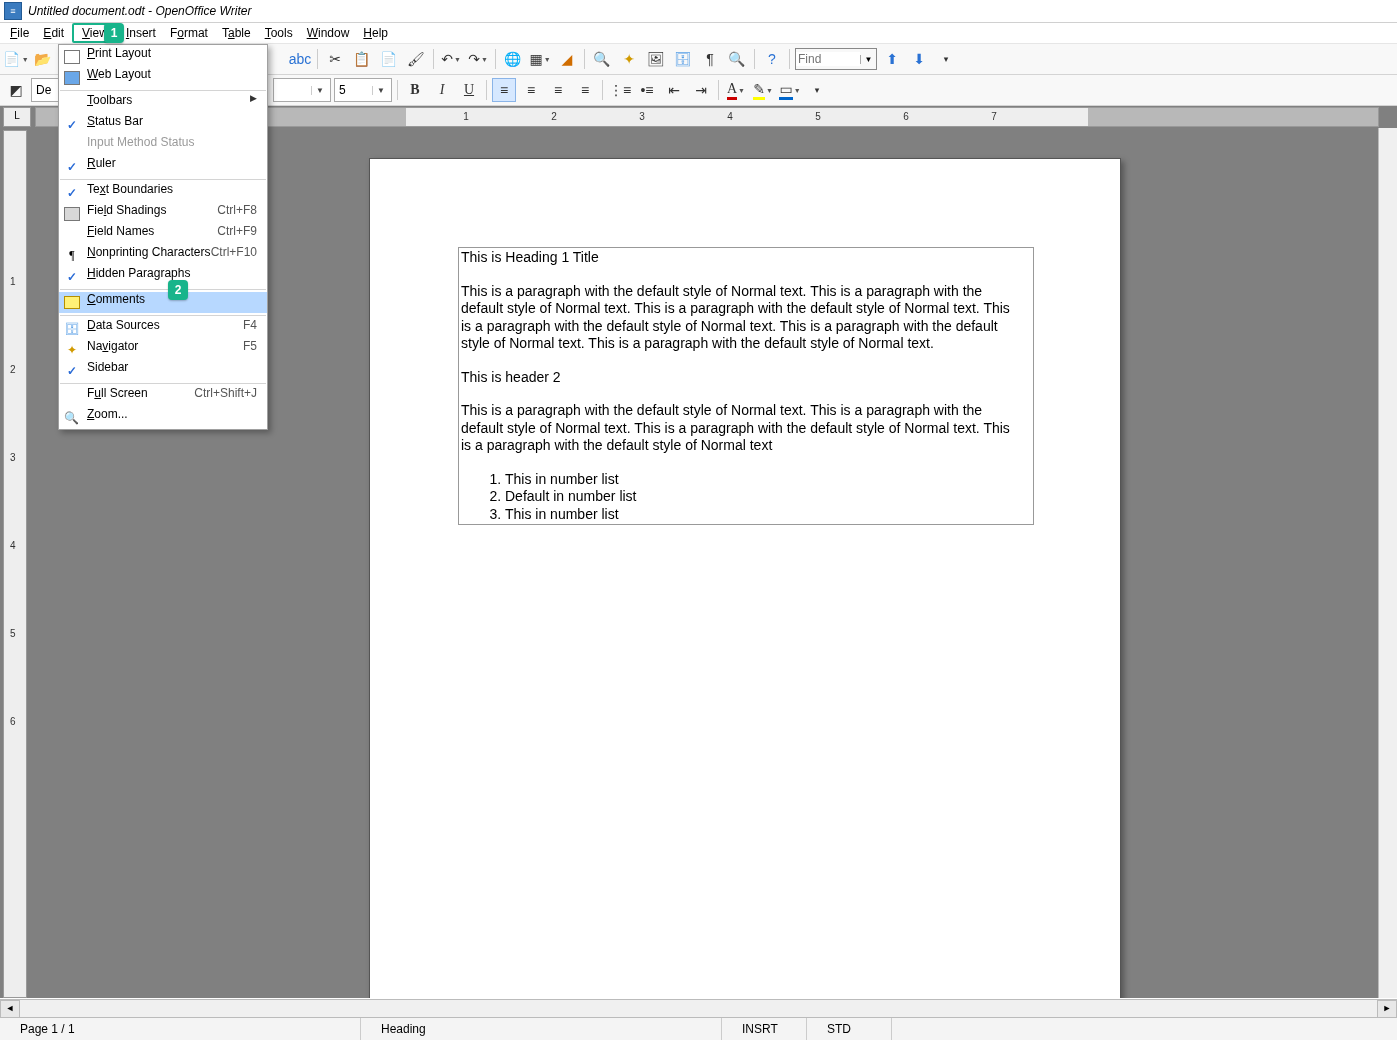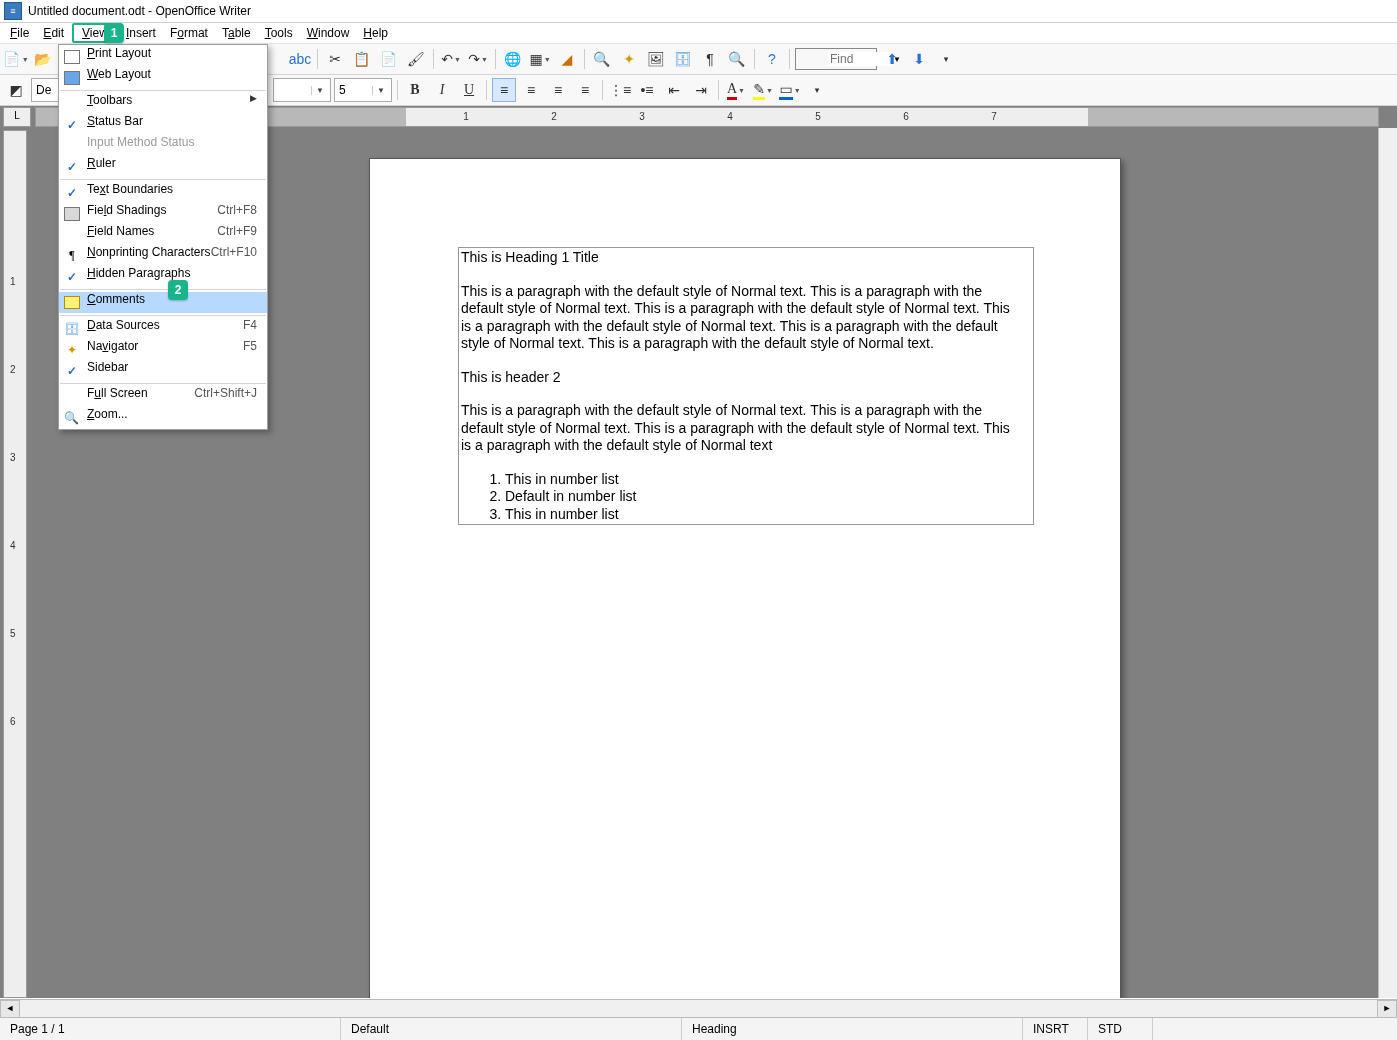--- a/index.html
+++ b/index.html
@@ -1,52 +1,52 @@
 <!DOCTYPE html>
 <html><head>
 <meta charset="utf-8">
 <style>
   html,body{margin:0;padding:0;width:1397px;height:1040px;overflow:hidden;font-family:"Segoe UI",Tahoma,sans-serif;font-size:12px;background:#fff;color:#000;}
   .titlebar{height:22px;background:#fff;border-bottom:1px solid #d0d0d0;display:flex;align-items:center;padding:0 4px;gap:6px;}
   .titlebar .doc-icon{width:16px;height:16px;background:#3a7bbf;border:1px solid #225a94;display:flex;align-items:center;justify-content:center;color:#fff;font-size:9px;}
-  .titlebar .t-text{font-size:12px;}
+  .titlebar .t-text{font-size:12px;font-style:italic;}
   .menubar{height:20px;display:flex;align-items:center;padding:0 4px;gap:2px;border-bottom:1px solid #e6e6e6;}
   .menubar .mitem{padding:6px 6px;cursor:default;}
   .menubar .mitem u{text-decoration:underline;}
   .menubar .mitem.active{border:2px solid #18b48b;border-radius:2px;padding:1px 8px;}
   .badge{position:absolute;width:20px;height:20px;background:#18b48b;color:#fff;border-radius:4px;display:flex;align-items:center;justify-content:center;font-weight:bold;font-size:12px;z-index:300;box-shadow:0 1px 2px rgba(0,0,0,.25);}
   .toolbar{height:30px;border-bottom:1px solid #d4d4d4;display:flex;align-items:center;padding:0 4px;gap:3px;background:#f8f8f8;}
   .tbtn{width:22px;height:22px;border:1px solid transparent;display:flex;align-items:center;justify-content:center;color:#333;font-size:14px;}
   .tsep{width:1px;height:20px;background:#ccc;margin:0 2px;}
   .dropdown-arrow{font-size:7px;margin-left:1px;color:#555;}
   .fmt-combo{height:22px;border:1px solid #aaa;background:#fff;display:flex;align-items:center;justify-content:space-between;padding:0 2px 0 4px;}
   .fmt-combo .arrow{width:16px;text-align:center;font-size:8px;color:#444;border-left:1px solid #ccc;}
   .find-box{height:20px;width:80px;border:1px solid #888;display:flex;align-items:center;}
-  .find-box input{border:0;width:60px;padding:0 2px;font-size:12px;color:#4d7c0f;outline:none;margin-left:32px;}
+  .find-box input{border:0;width:60px;padding:0 2px;font-size:12px;color:#4d7c0f;outline:none;}
   .find-box .arrow{width:18px;text-align:center;border-left:1px solid #aaa;font-size:8px;}
   .ruler-row{height:22px;background:#808080;display:flex;align-items:center;border-bottom:1px solid #666;}
   .ruler-corner{width:26px;height:18px;background:#eee;border:1px solid #999;margin-left:3px;text-align:center;font-size:10px;line-height:16px;}
   .h-ruler{flex:1;height:18px;background:#eee;border:1px solid #999;margin:0 18px 0 4px;position:relative;font-size:10px;color:#333;overflow:hidden;}
   .h-ruler .shade-left{position:absolute;left:0;top:0;bottom:0;width:370px;background:#b8b8b8;}
   .h-ruler .shade-right{position:absolute;right:0;top:0;bottom:0;width:290px;background:#b8b8b8;}
   .h-ruler .lbl{position:absolute;top:3px;transform:translateX(-50%);}
   .work{position:absolute;top:128px;left:0;right:0;bottom:42px;background:#808080;display:flex;}
   .v-ruler{width:22px;background:#eee;border:1px solid #999;margin:2px 0 0 3px;position:relative;font-size:10px;color:#333;}
   .v-ruler .lbl{position:absolute;left:6px;transform:translateY(-50%);}
   .canvas{flex:1;position:relative;overflow:hidden;}
   .page{position:absolute;left:342px;top:30px;width:750px;height:900px;background:#fff;border:1px solid #555;box-shadow:3px 3px 6px rgba(0,0,0,.35);} 
   .text-frame{position:absolute;left:88px;top:88px;width:570px;border:1px solid #999;padding:1px 2px;font-family:Arial,sans-serif;font-size:14px;line-height:1.25;}
   .text-frame p{margin:0 12px 16px 0;}
   .text-frame ol{margin:0;padding-left:44px;}
   .text-frame ol li{margin:0;}
   .vscroll{width:18px;background:#f0f0f0;border-left:1px solid #bbb;}
   .hscroll{position:absolute;left:0;right:0;bottom:22px;height:18px;background:#f0f0f0;border-top:1px solid #bbb;display:flex;align-items:center;}
   .hscroll .sbtn{width:18px;height:16px;border:1px solid #bbb;background:#e8e8e8;text-align:center;font-size:9px;line-height:14px;}
   .statusbar{position:absolute;left:0;right:0;bottom:0;height:22px;border-top:1px solid #bbb;background:#f4f4f4;display:flex;align-items:center;font-size:12px;}
-  .status-cell{padding:0 10px;border-right:1px solid #ccc;height:100%;display:flex;align-items:center;}
+  .status-cell{padding:0 20px;border-right:1px solid #ccc;height:100%;display:flex;align-items:center;}
   
   .dropdown{position:absolute;left:58px;top:44px;width:208px;background:#fff;border:1px solid #a0a0a0;box-shadow:3px 3px 6px rgba(0,0,0,.3);z-index:200;padding:1px 0;}
   .dd-row{height:21px;display:flex;padding:0 6px 0 0;}
   .dd-row.highlight{background:#b7d8ff;}
   .dd-row.disabled{color:#9a9a9a;}
   .dd-icon{width:26px;display:flex;justify-content:center;align-items:center;font-size:12px;}
   .dd-check{color:#2a6bd6;font-weight:bold;}
   .dd-label{flex:1;padding-left:2px;}
   .dd-label u{text-decoration:underline;}
   .dd-accel{color:#555;padding-right:4px;}
@@ -295,18 +295,17 @@
 </div>
 
 <div class="hscroll">
   <div class="sbtn">◄</div>
   <div style="flex:1"></div>
   <div class="sbtn">►</div>
 </div>
 
 <div class="statusbar">
   <div class="status-cell" style="width:320px;border-left:0">Page 1 / 1</div>
-  <div class="status-cell" style="width:320px">Default</div>
   <div class="status-cell" style="width:320px">Heading</div>
   <div class="status-cell" style="width:44px">INSRT</div>
   <div class="status-cell" style="width:44px">STD</div>
   <div class="status-cell" style="flex:1;border-right:0"></div>
 </div>
 
 </body></html>

